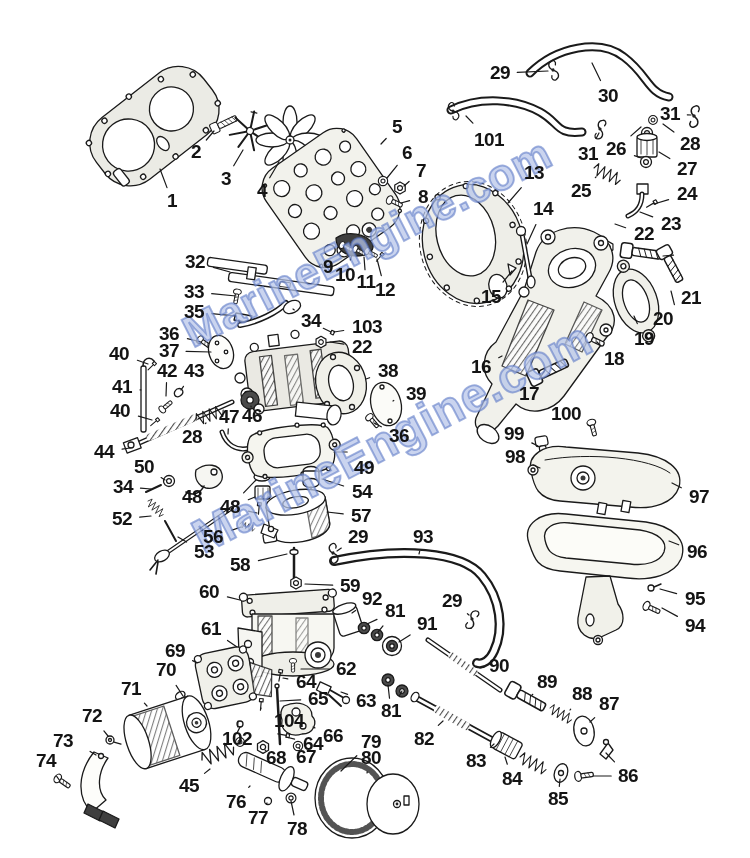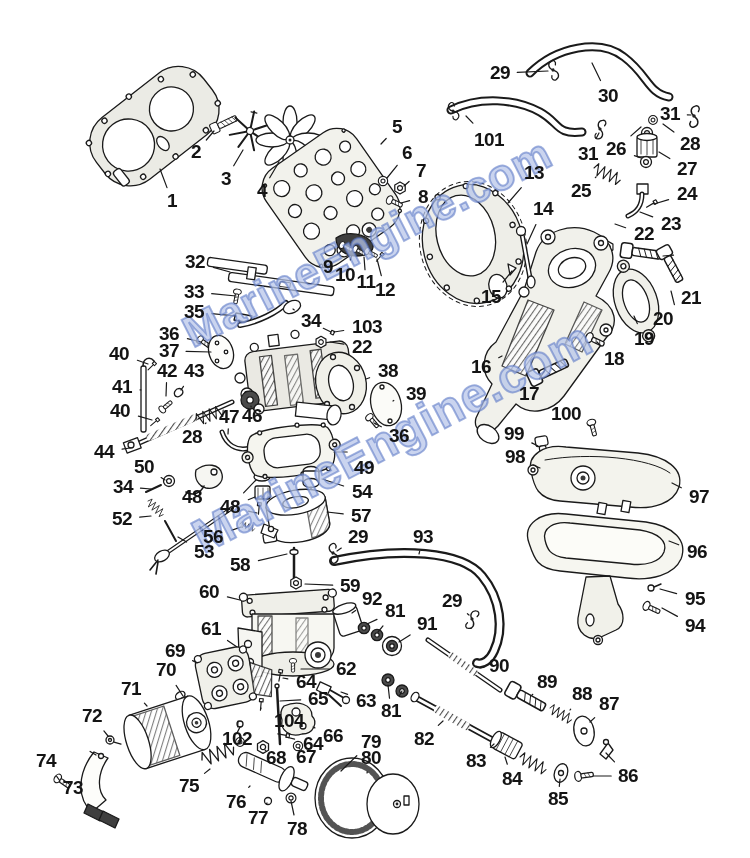--- a/index.html
+++ b/index.html
@@ -721,23 +721,23 @@
       <div class="plabel" style="left: 333px; top: 736px;">66</div>
       <div class="plabel" style="left: 313px; top: 744px;">64</div>
       <div class="plabel" style="left: 306px; top: 757px;">67</div>
       <div class="plabel" style="left: 276px; top: 758px;">68</div>
       <div class="plabel" style="left: 237px; top: 739px;">102</div>
       <div class="plabel" style="left: 257px; top: 721px; margin-left: 32px;">104</div>
       <div class="plabel" style="left: 175px; top: 651px;">69</div>
       <div class="plabel" style="left: 166px; top: 670px;">70</div>
       <div class="plabel" style="left: 131px; top: 689px;">71</div>
       <div class="plabel" style="left: 92px; top: 716px;">72</div>
-      <div class="plabel" style="left: 73px; top: 741px; margin-top: 47px;">73</div>
+      <div class="plabel" style="left: 63px; top: 741px;">73</div>
       <div class="plabel" style="left: 46px; top: 761px;">74</div>
-      <div class="plabel" style="left: 189px; top: 786px;">75</div>
+      <div class="plabel" style="left: 189px; top: 786px;">45</div>
       <div class="plabel" style="left: 236px; top: 802px;">76</div>
       <div class="plabel" style="left: 258px; top: 818px;">77</div>
       <div class="plabel" style="left: 297px; top: 829px;">78</div>
       <div class="plabel" style="left: 371px; top: 742px;">79</div>
       <div class="plabel" style="left: 371px; top: 758px;">80</div>
       <div class="plabel" style="left: 372px; top: 599px;">92</div>
       <div class="plabel" style="left: 395px; top: 611px;">81</div>
       <div class="plabel" style="left: 427px; top: 624px;">91</div>
       <div class="plabel" style="left: 499px; top: 666px;">90</div>
       <div class="plabel" style="left: 391px; top: 711px;">81</div>

